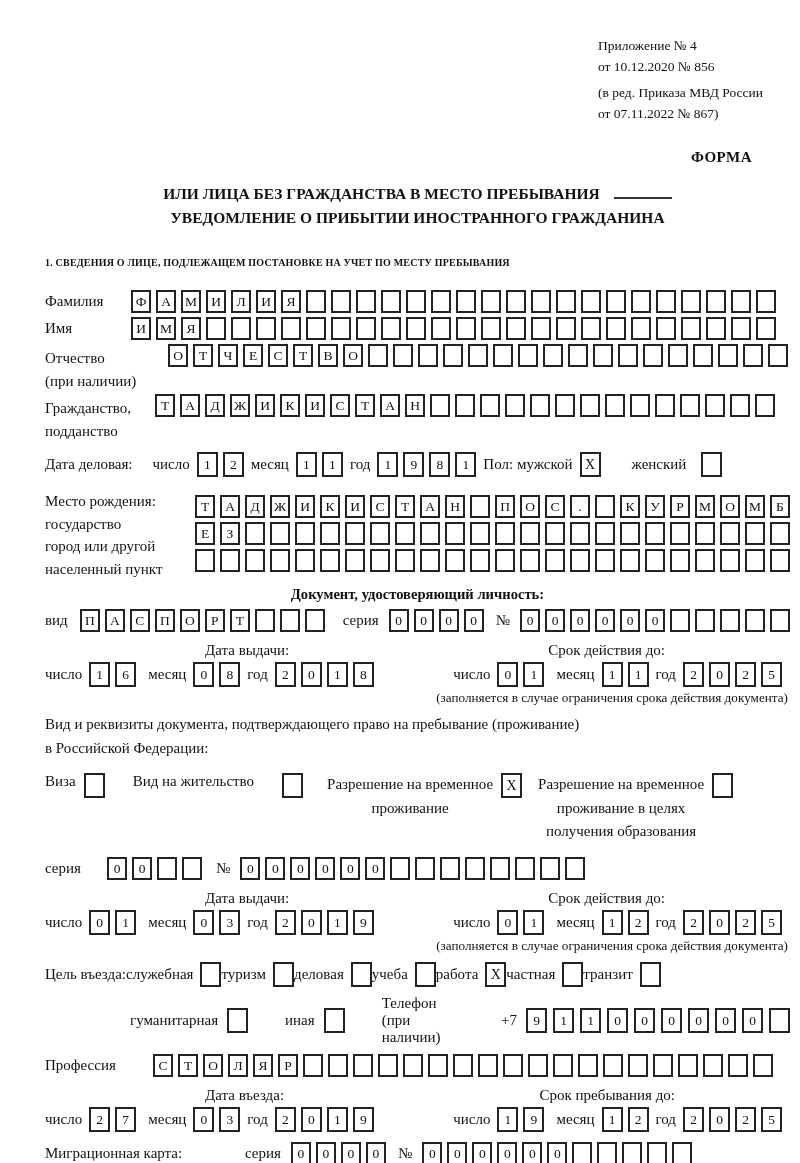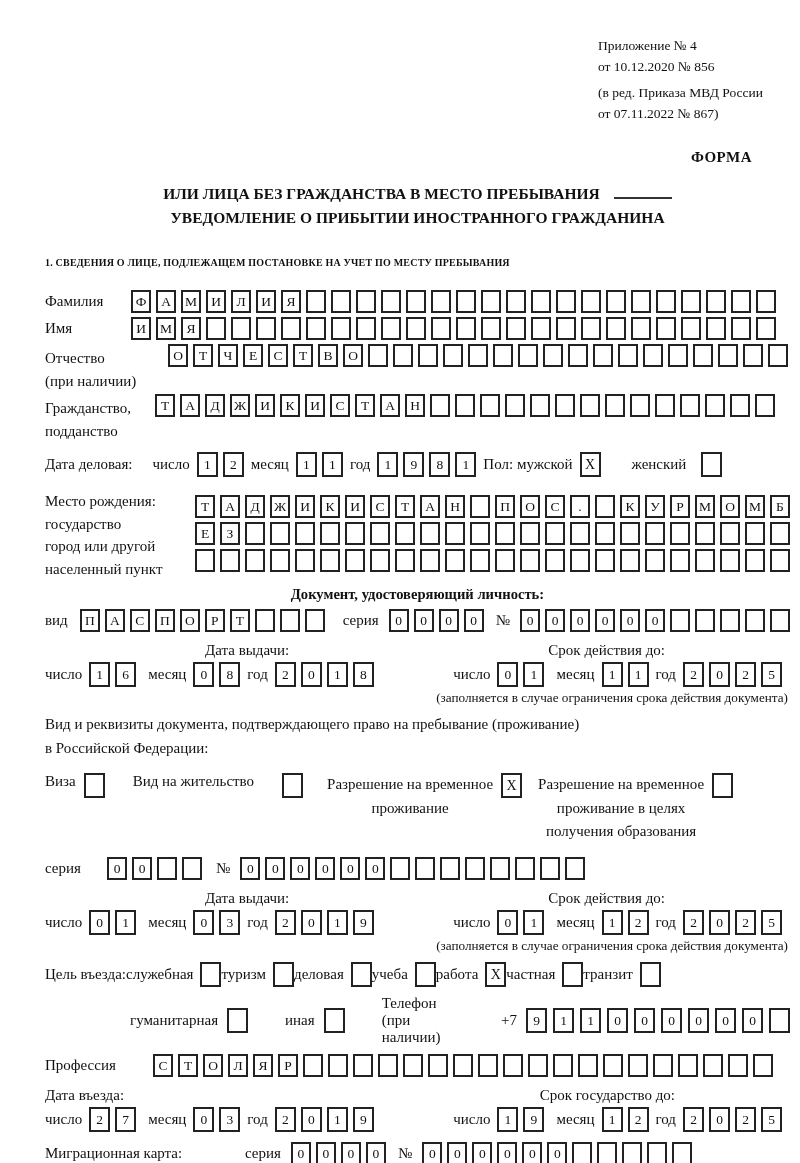--- a/index.html
+++ b/index.html
@@ -578,22 +578,22 @@
       <span class="cell"></span>
       <span class="cell"></span>
       <span class="cell"></span>
       <span class="cell"></span>
       <span class="cell"></span>
       <span class="cell"></span>
     </span>
 </div>
 
 <div class="date-headers">
-  <span style="">Дата въезда:</span>
-  <span style="margin-left:auto; margin-right:115px;">Срок государство до:</span>
+  <span style="margin-left:160px;">Дата въезда:</span>
+  <span style="margin-left:auto; margin-right:115px;">Срок пребывания до:</span>
 </div>
 <div class="row" style="margin-top:3px; justify-content:space-between; padding-right:8px;">
   <span class="dategrp">
     <span>число</span>
     <span class="cellrow date">
         <span class="cell">2</span>
         <span class="cell">7</span>
       </span>
     <span class="w">месяц</span>
     <span class="cellrow date">

